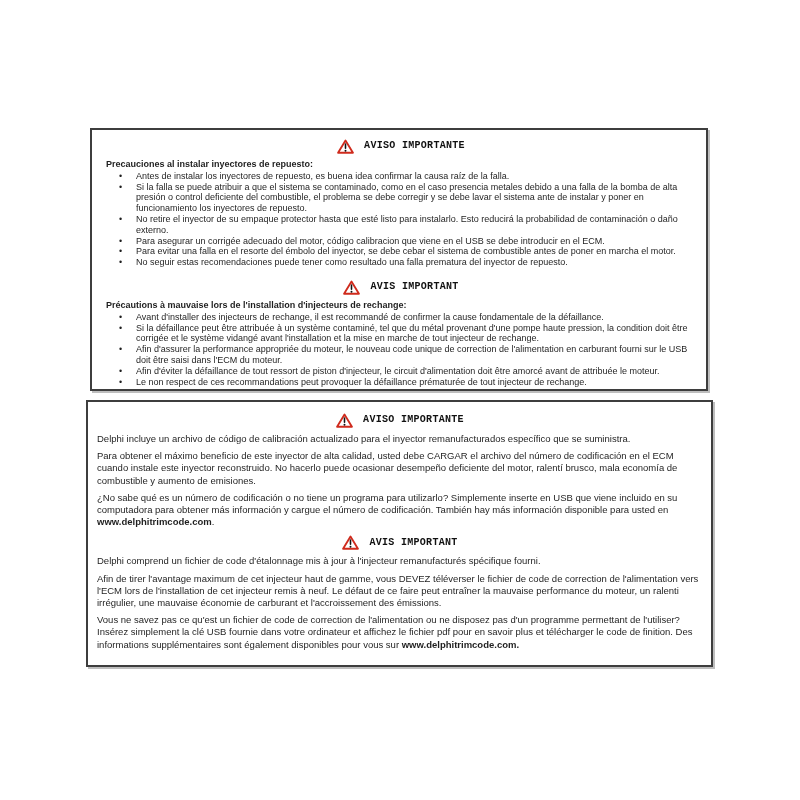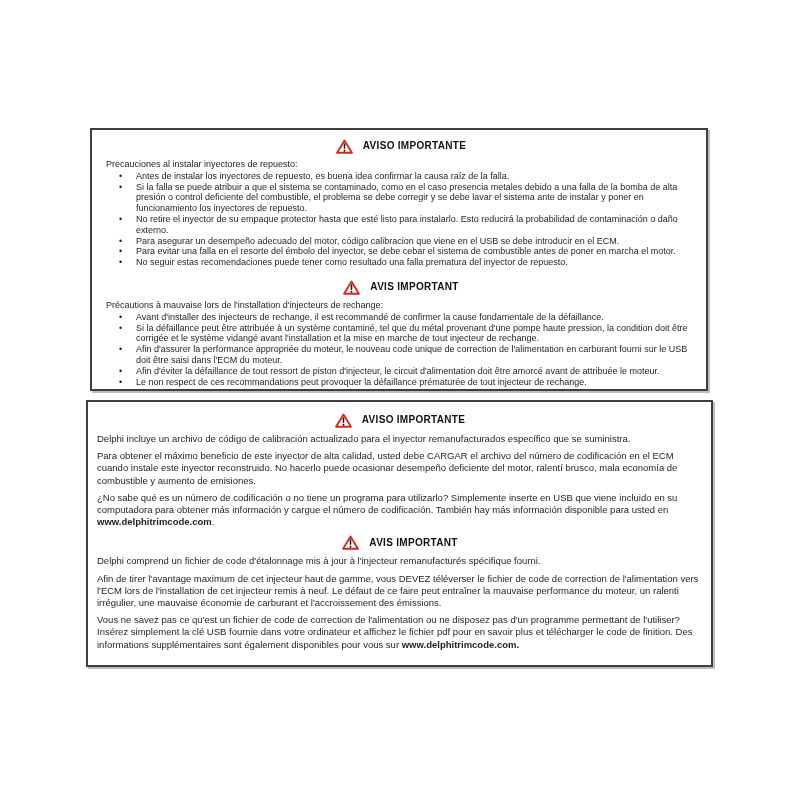--- a/index.html
+++ b/index.html
@@ -22,28 +22,28 @@
     border:2px solid var(--border);
     box-shadow:2px 2px 0 rgba(110,110,110,0.45);
   }
   #box1{left:90px;top:128px;width:618px;height:263px;padding:2px 10px 0 14px;}
   #box2{left:86px;top:400px;width:627px;height:267px;padding:4px 8px 0 9px;}
 
   .warn-header{
     display:flex;align-items:center;justify-content:center;
     gap:10px;margin:7px 0 5px 0;
   }
-  .warn-title{font-weight:bold;font-size:10px;letter-spacing:0.3px;color:#111;}
+  .warn-title{font-weight:bold;font-size:10px;letter-spacing:0.3px;color:#111;font-family:Liberation Mono, monospace;}
   .tri-outline{fill:#ffffff;stroke:var(--warning-red);stroke-width:2.6;stroke-linejoin:round;}
   .tri-bang-bar{stroke:#111;stroke-width:2.2;stroke-linecap:round;}
   .tri-bang-dot{fill:#111;}
 
   
   #box1{font-size:9px;line-height:10.8px;}
-  .list-heading{font-weight:normal;margin:1px 0 1px 0;}
+  .list-heading{font-weight:bold;margin:1px 0 1px 0;}
   .bullet{display:flex;padding-left:9px;}
   .bullet .dot{flex:0 0 17px;text-align:left;padding-left:4px;}
   .bullet .dot::before{content:"\2022";}
   .bullet .btext{flex:1;}
   .section-gap{height:5px;}
 
   
   #box2{font-size:9.5px;line-height:12.2px;}
   #box2 .para{margin:5px 0 5px 0;}
   .bold{font-weight:bold;}
@@ -78,21 +78,21 @@
           <span class="btext">Si la falla se puede atribuir a que el sistema se contaminado, como en el caso presencia metales debido a una falla de la bomba de alta presión o control deficiente del combustible, el problema se debe corregir y se debe lavar el sistema ante de instalar y poner en funcionamiento los inyectores de repuesto.</span>
         </div>
 
         <div class="bullet">
           <span class="dot"></span>
           <span class="btext">No retire el inyector de su empaque protector hasta que esté listo para instalarlo. Esto reducirá la probabilidad de contaminación o daño externo.</span>
         </div>
 
         <div class="bullet">
           <span class="dot"></span>
-          <span class="btext">Para asegurar un desempeño adecuado del motor, código calibracion que viene en el USB se debe introducir en el ECM.</span>
+          <span class="btext">Para asegurar un corrigée adecuado del motor, código calibracion que viene en el USB se debe introducir en el ECM.</span>
         </div>
 
         <div class="bullet">
           <span class="dot"></span>
           <span class="btext">Para evitar una falla en el resorte del émbolo del inyector, se debe cebar el sistema de combustible antes de poner en marcha el motor.</span>
         </div>
 
         <div class="bullet">
           <span class="dot"></span>
           <span class="btext">No seguir estas recomendaciones puede tener como resultado una falla prematura del inyector de repuesto.</span>

